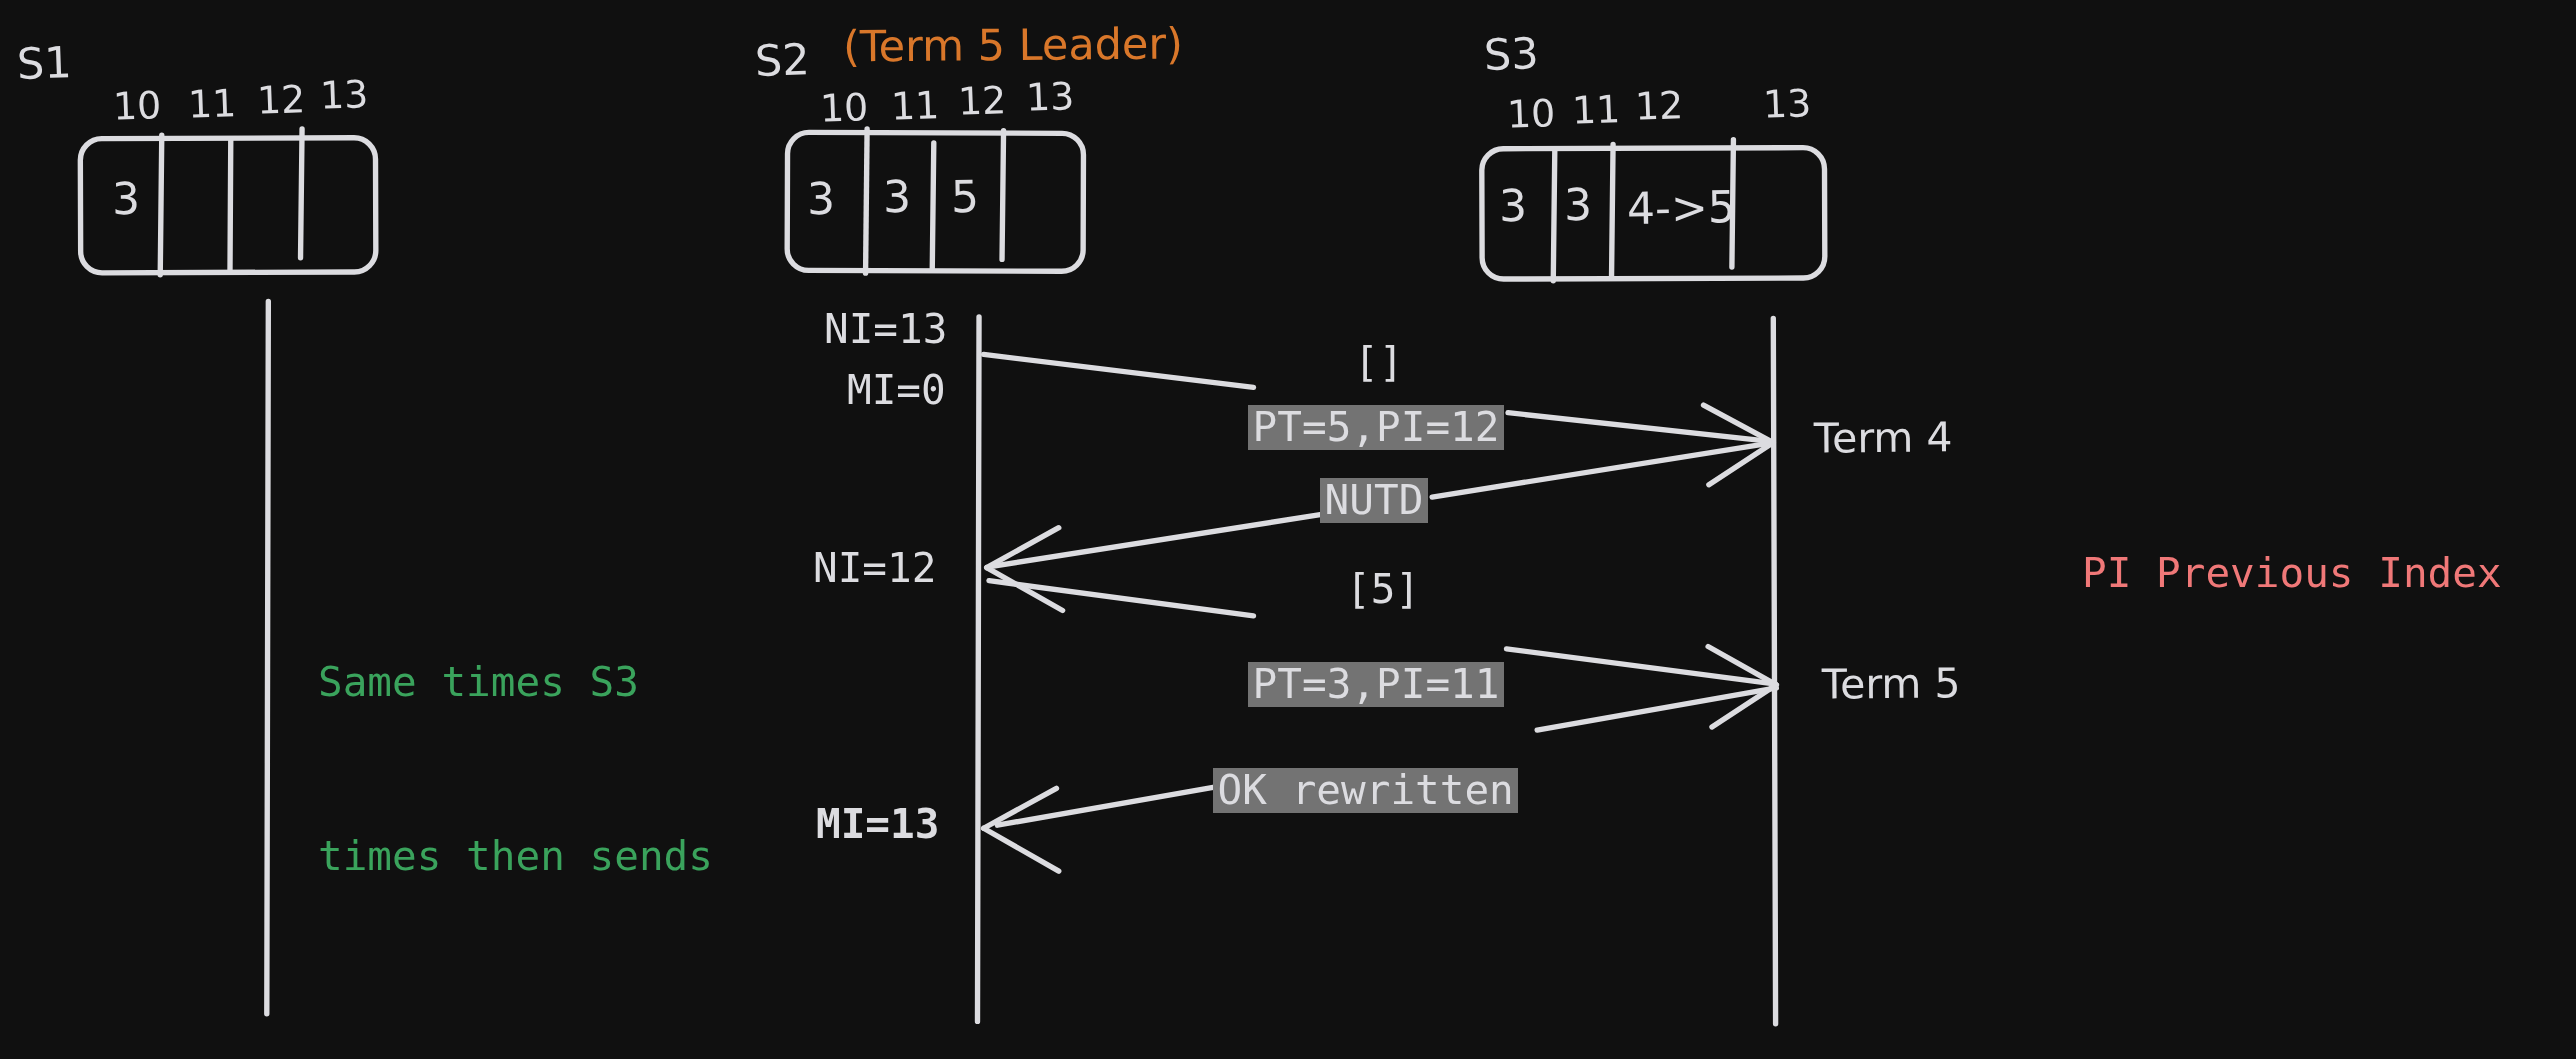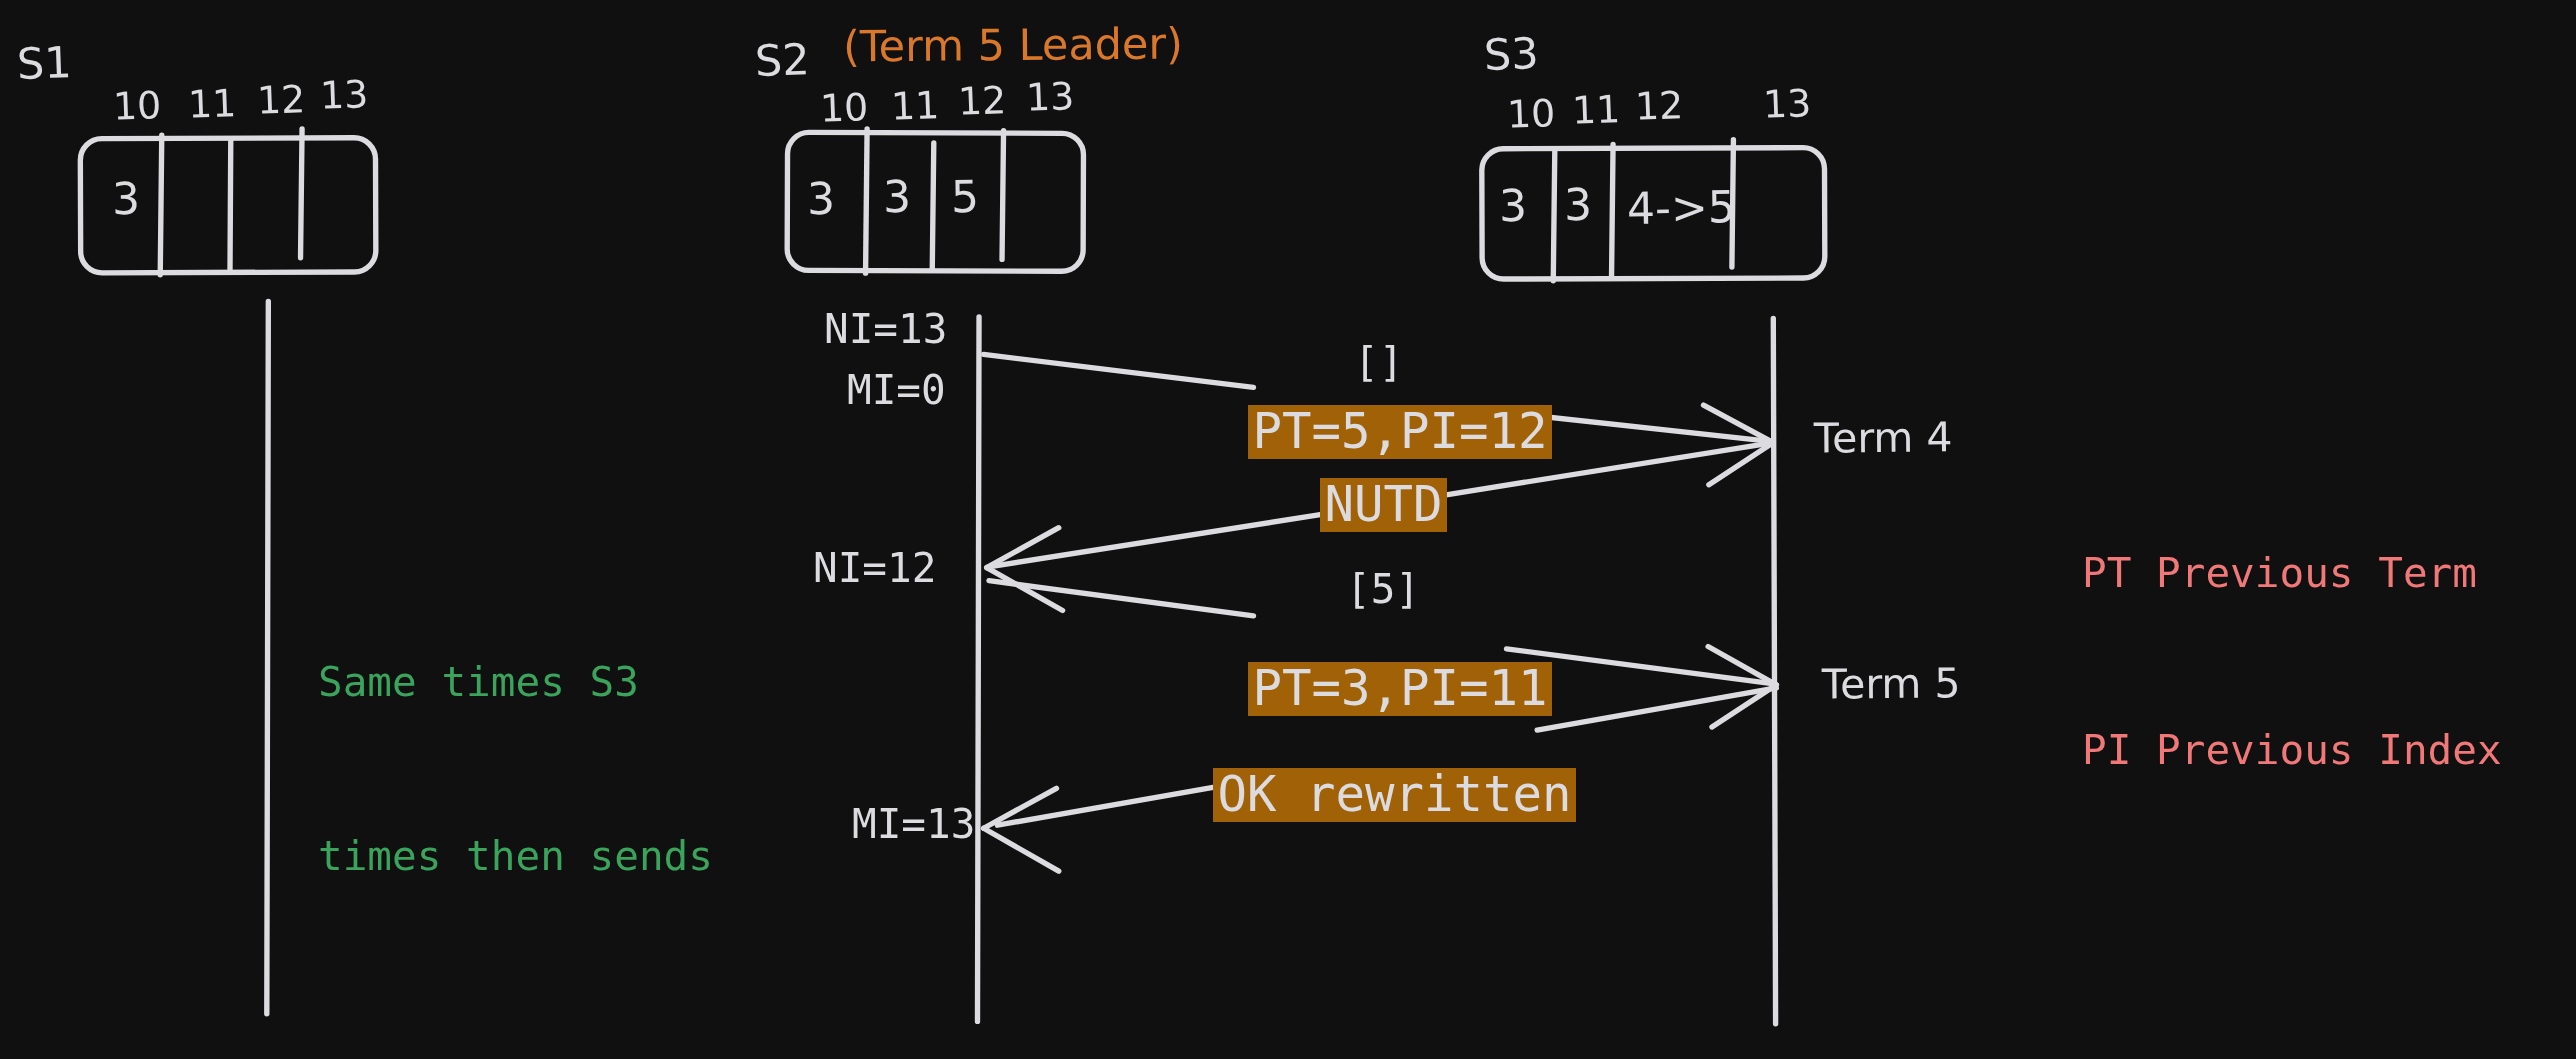--- a/index.html
+++ b/index.html
@@ -13,21 +13,21 @@
   #board{position:absolute;left:0;top:0;width:2576px;height:1060px;}
   svg{position:absolute;left:0;top:0;}
   .txt{position:absolute;color:#dcdce0;white-space:pre;line-height:1.1;}
   .hand{font-family:"DejaVu Sans", sans-serif;}
   .code{font-family:"DejaVu Sans Mono", monospace;}
   .srv-label{font-size:43px;transform:rotate(-2deg);}
   .annot{color:#d9772a;font-size:43px;transform:rotate(-0.5deg);}
   .idx{font-size:38px;transform:rotate(-2deg);}
   .cell{font-size:44px;transform:rotate(-1deg);}
   .seq{font-size:41px;}
-  .msg{font-size:49px;background:#a16207;padding:0 4.6px;}
+  .msg{font-size:41px;background:#737373;padding:0 4.6px;}
   .term{font-size:41px;transform:rotate(-0.5deg);}
   .note{font-size:41px;line-height:58px;color:#3aa35c;}
   .legend{font-size:41px;line-height:59px;color:#f07878;}
 </style>
 </head>
 <body>
 
 <div id="board">
 
   <svg width="2576" height="1060" viewBox="0 0 3360 1382">
@@ -114,39 +114,38 @@
   <div class="txt hand cell" style="left:883px;top:173px;">3</div>
   <div class="txt hand cell" style="left:951px;top:173px;">5</div>
 
   <div class="txt hand cell" style="left:1499px;top:182px;">3</div>
   <div class="txt hand cell" style="left:1564px;top:181px;">3</div>
   <div class="txt hand cell" style="left:1627px;top:184px;">4-&gt;5</div>
 
   <div class="txt code seq" style="left:824px;top:307px;">NI=13</div>
   <div class="txt code seq" style="left:847px;top:368px;">MI=0</div>
   <div class="txt code seq" style="left:813px;top:546px;">NI=12</div>
-  <div class="txt code seq" style="left:852px;top:802px;">MI=13</div>
+  <div class="txt code seq" style="left:816px;top:802px;font-weight:bold;">MI=13</div>
 
   <div class="txt hand term" style="left:1814px;top:416px;">Term 4</div>
   <div class="txt hand term" style="left:1822px;top:662px;">Term 5</div>
 
   <div class="txt code seq" style="left:1354px;top:340px;">[]</div>
   <div class="txt code msg" style="left:1248px;top:405px;">PT=5,PI=12</div>
   <div class="txt code msg" style="left:1320px;top:478px;">NUTD</div>
   <div class="txt code seq" style="left:1346px;top:567px;">[5]</div>
   <div class="txt code msg" style="left:1248px;top:618px;margin-top:44px;">PT=3,PI=11</div>
   <div class="txt code msg" style="left:1213px;top:768px;">OK rewritten</div>
 
   <div class="txt code note" style="left:318px;top:537px;">
     <div>Same times S3</div>
     <div>times then sends</div>
     
   </div>
 
   <div class="txt code legend" style="left:2082px;top:426px;">
-    <div>PT Previous Term</div>
     <div>PI Previous Index</div>
     
     
   </div>
 
 </div>
 
 
 </body></html>

